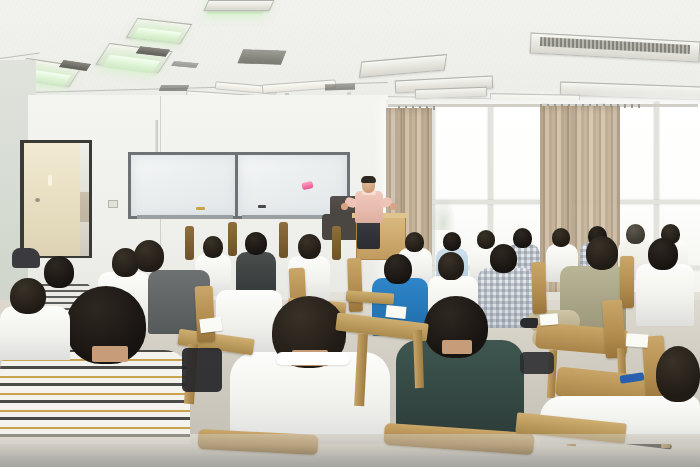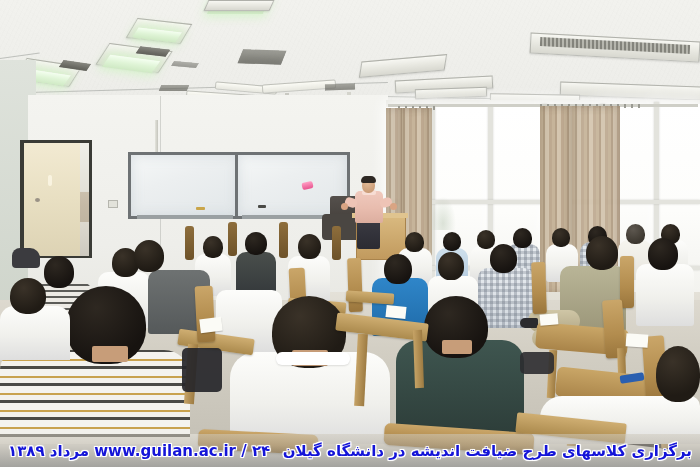--- a/index.html
+++ b/index.html
@@ -485,17 +485,15 @@
   <div class="l paper" style="left:200px;top:318px;width:22px;height:14px;transform:rotate(-7deg);"></div>
   <div class="l paper" style="left:386px;top:306px;width:20px;height:12px;transform:rotate(6deg);"></div>
   <div class="l paper" style="left:540px;top:314px;width:18px;height:11px;transform:rotate(-5deg);"></div>
   <div class="l paper" style="left:626px;top:334px;width:22px;height:13px;transform:rotate(4deg);"></div>
 
   <div class="l" style="left:182px;top:348px;width:40px;height:44px;background:#26262a;border-radius:5px;opacity:.92;"></div>
   <div class="l" style="left:520px;top:352px;width:34px;height:22px;background:#2c2c30;border-radius:5px;opacity:.9;"></div>
 
   <div class="l" id="cap-bg"></div>
   <div class="l" id="caption">
-    <span class="cap-text" id="cap-left">www.guilan.ac.ir / ۲۴ مرداد ۱۳۸۹</span>
-    <span class="cap-text" id="cap-right">برگزاری کلاسهای طرح ضیافت اندیشه در دانشگاه گیلان</span>
   </div>
 
 </div>
 
 </body></html>

